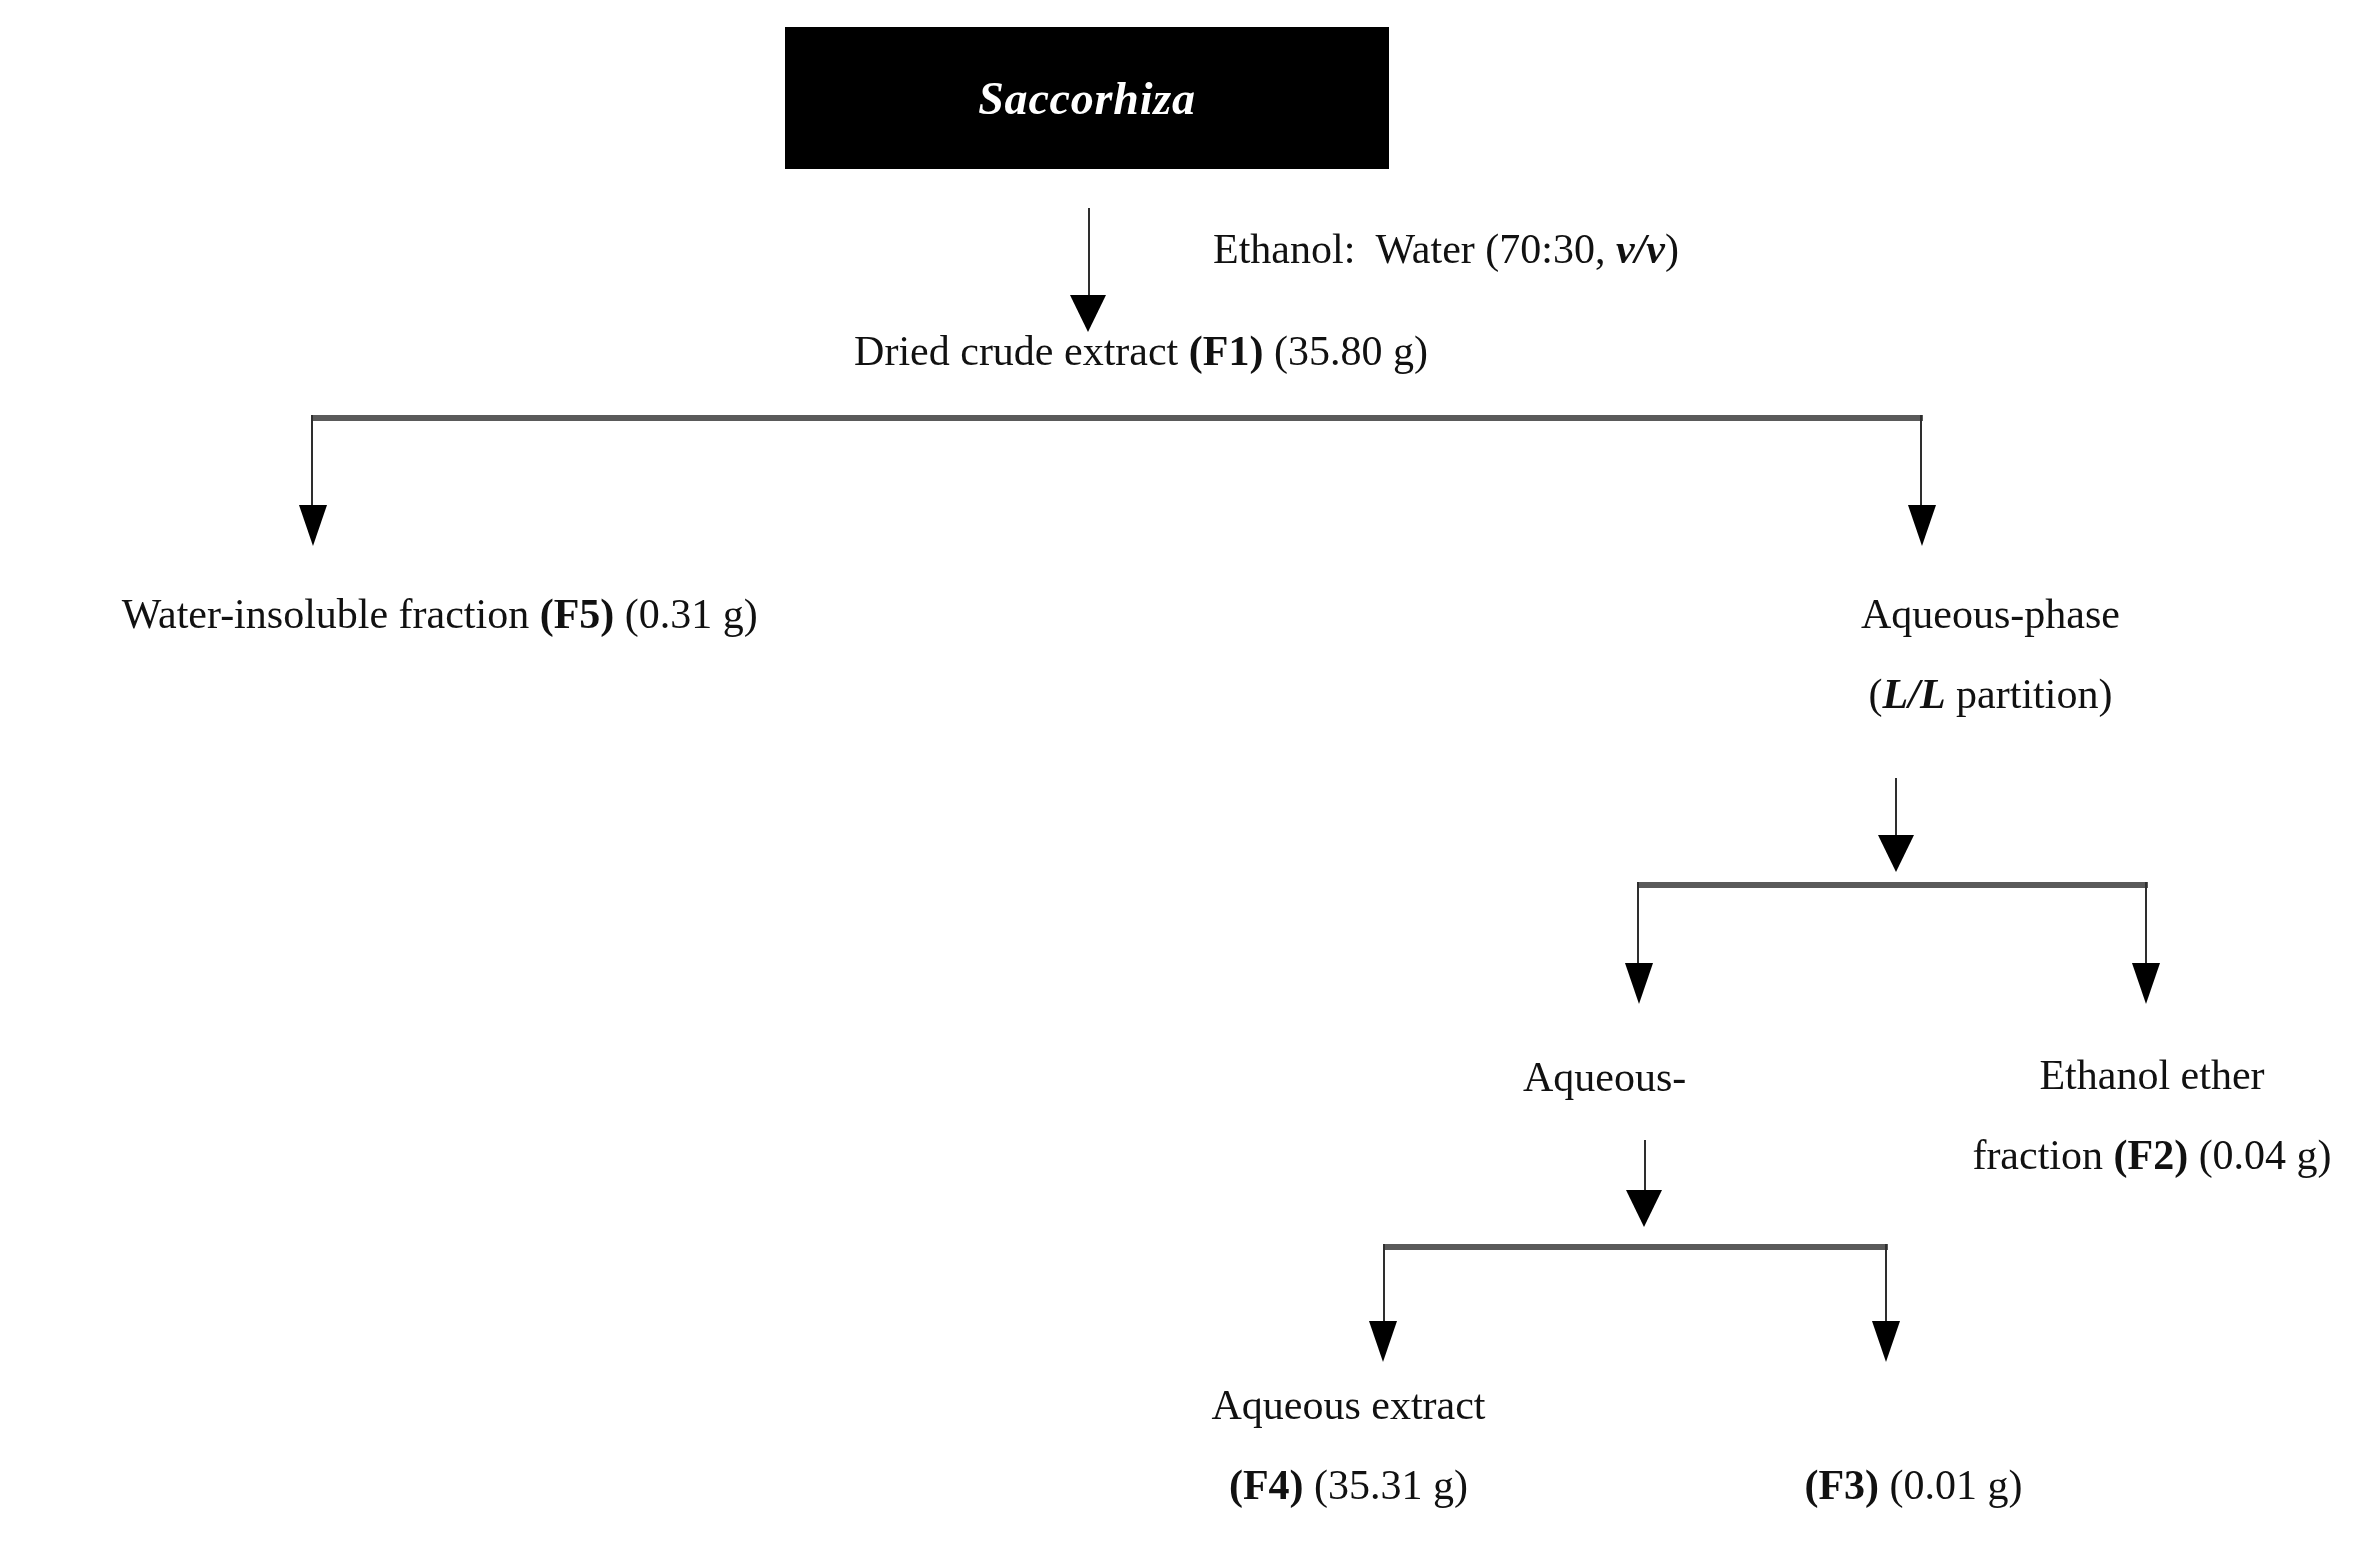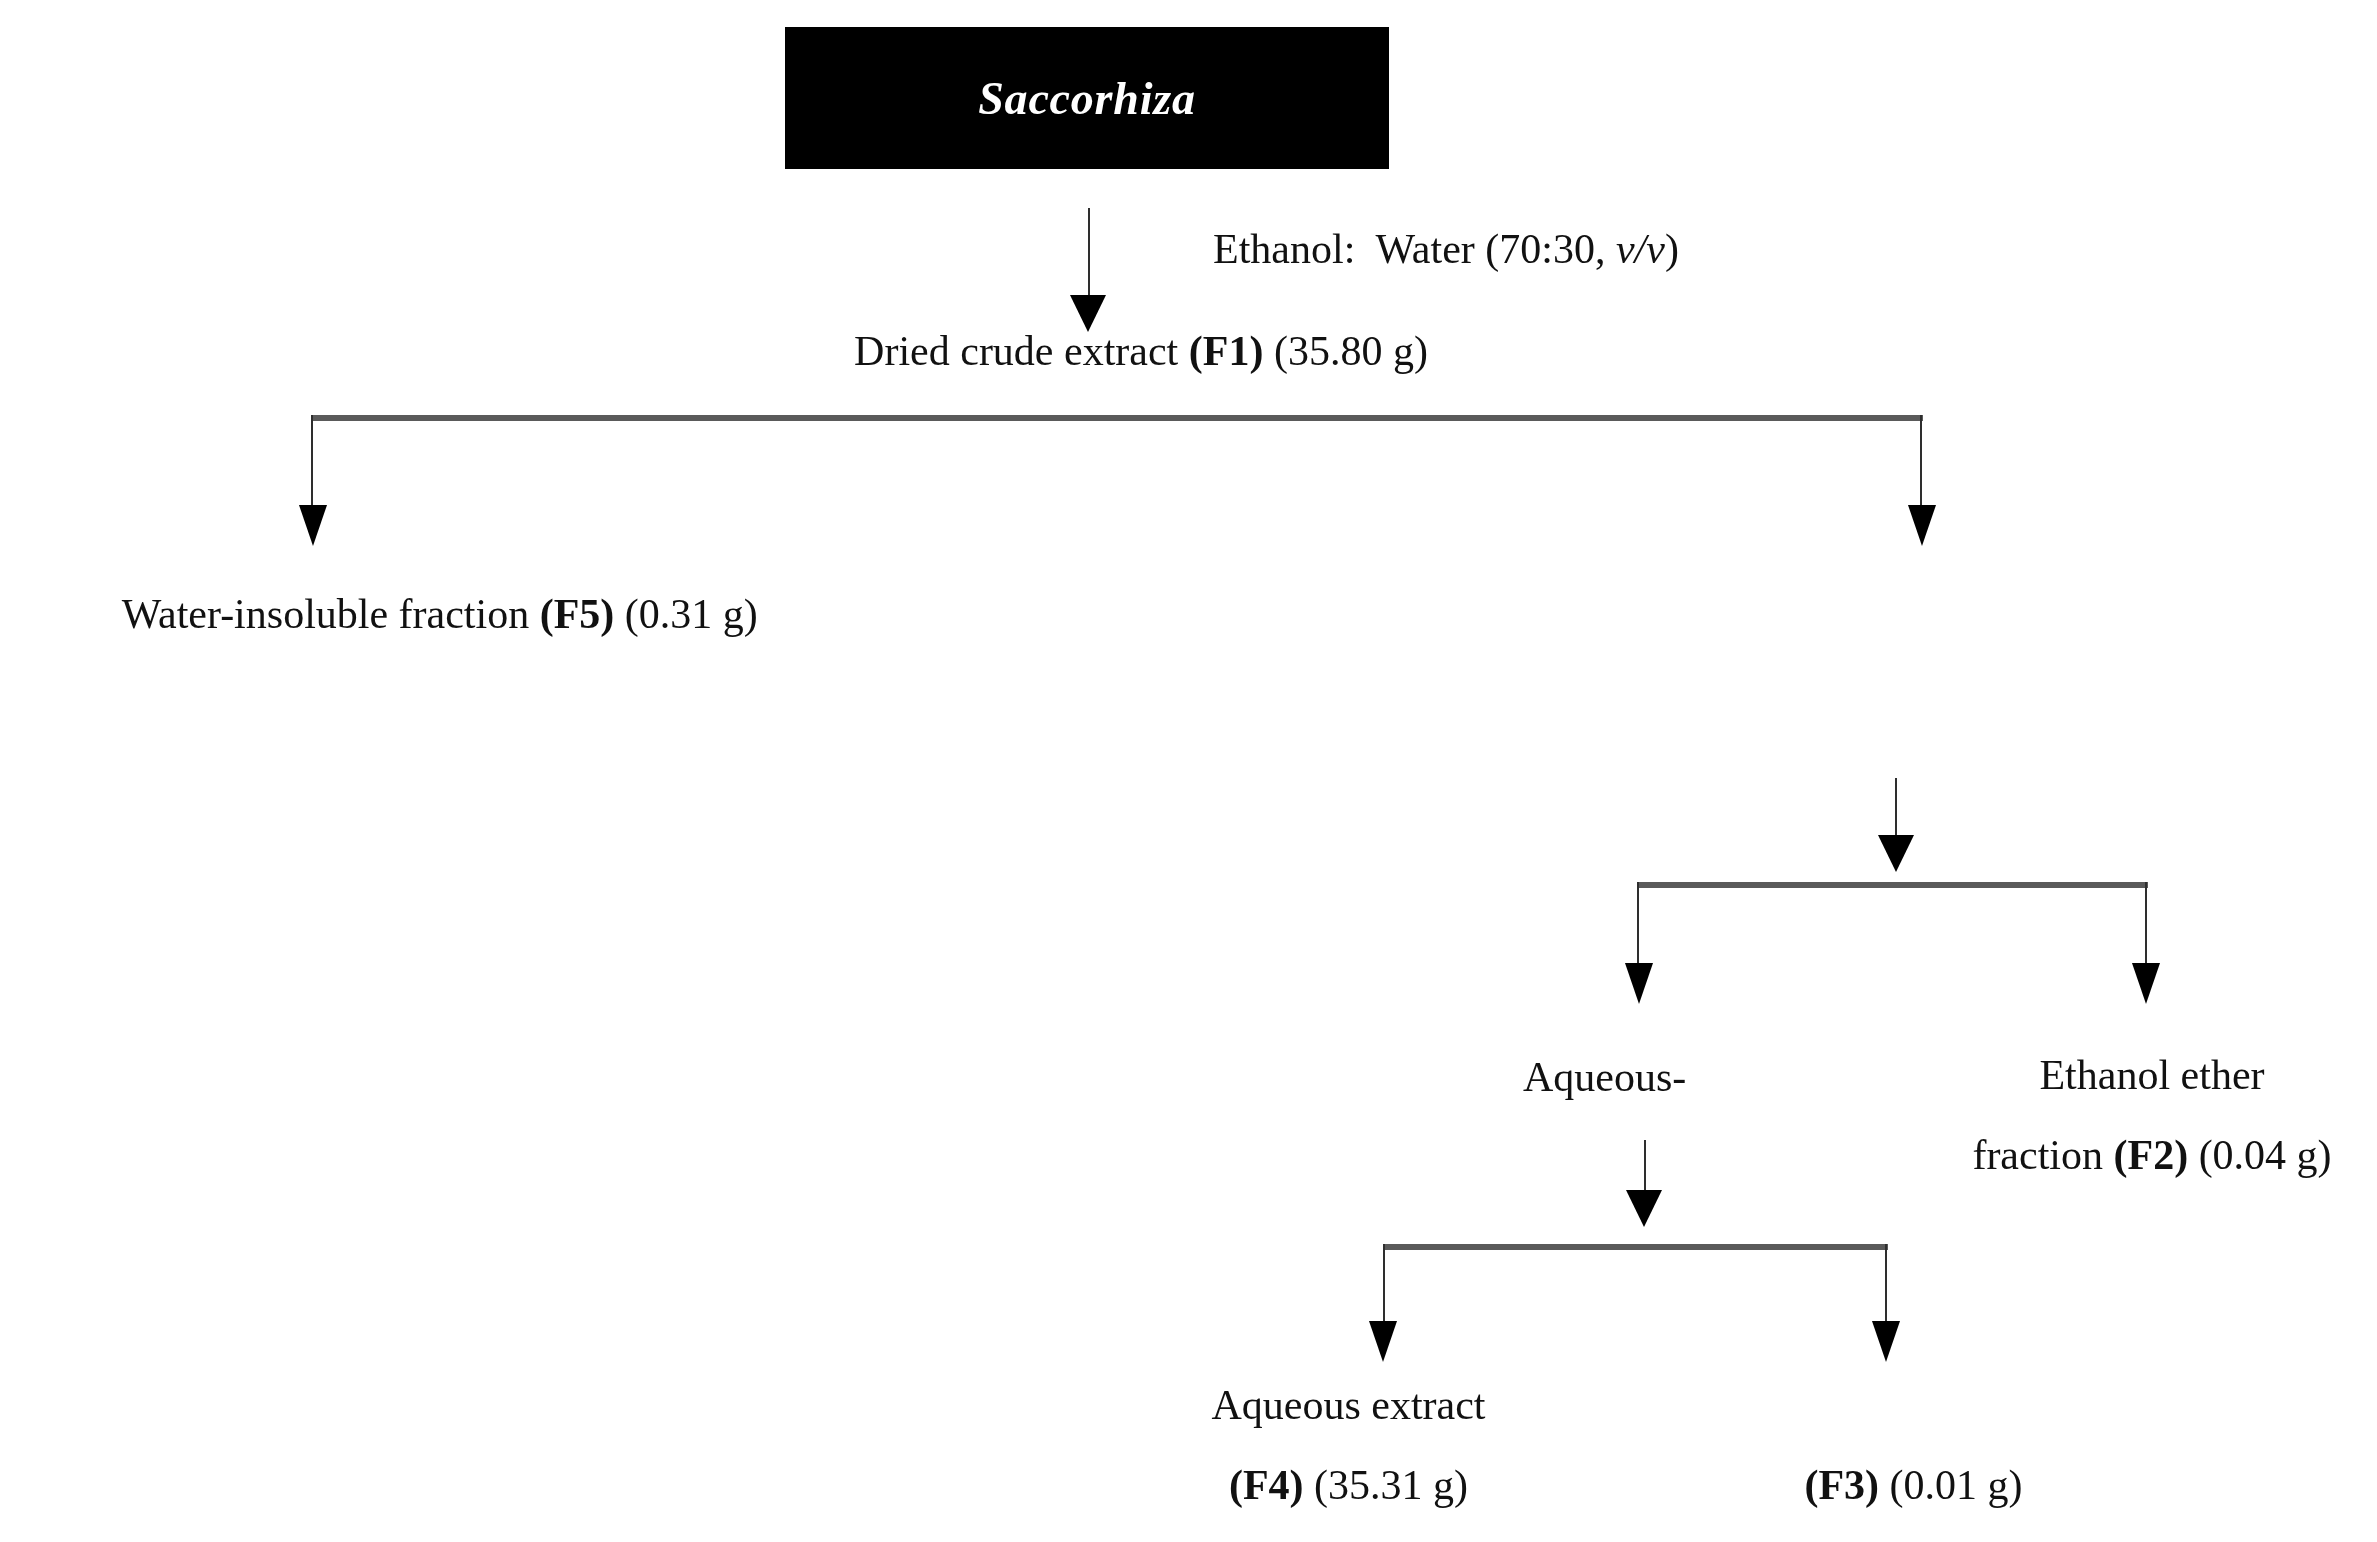--- a/index.html
+++ b/index.html
@@ -27,21 +27,21 @@
     letter-spacing: 0.8px;
   }
   .label {
     position: absolute;
     font-size: 42px;
     line-height: 1.9;
     white-space: nowrap;
   }
   .label.center { text-align: center; }
   .label b { font-weight: bold; }
-  .label i { font-style: italic; }
+  .label i { font-style: italic; font-weight: bold; }
   .solvent { white-space: pre; }
   .vline {
     position: absolute;
     width: 2.4px;
     background: #2e2e2e;
   }
   .hline {
     position: absolute;
     height: 5.7px;
     background: #5a5a5a;
@@ -77,20 +77,24 @@
   <div class="label center" style="left:734px; top:312px; width:814px;"><span>Dried crude extract </span><b>(F1)</b><span> (35.80 g)</span></div>
 
   <div class="hline" style="left:313px; top:415px; width:1610px;"></div>
   <div class="vline" style="left:311px; top:415px; height:91px;"></div>
   <div class="ahead" style="left:299px; top:505px;"></div>
   <div class="vline" style="left:1920px; top:415px; height:91px;"></div>
   <div class="ahead" style="left:1908px; top:505px;"></div>
 
   <div class="label center" style="left:9.8px; top:575px; width:860px;"><span>Water-insoluble fraction </span><b>(F5)</b><span> (0.31 g)</span></div>
 
+  <div class="label center" style="left:1787px; top:575px; width:407px; white-space:normal;">
+    <span>Aqueous-phase</span><br>
+    <span>(</span><i>L/L</i><span> partition)</span>
+  </div>
 
   <div class="vline" style="left:1895px; top:778px; height:61px;"></div>
   <div class="ahead big" style="left:1878px; top:835px;"></div>
 
   <div class="hline" style="left:1638px; top:882px; width:510px;"></div>
   <div class="vline" style="left:1637px; top:882px; height:83px;"></div>
   <div class="ahead" style="left:1625px; top:963px;"></div>
   <div class="vline" style="left:2145px; top:882px; height:83px;"></div>
   <div class="ahead" style="left:2132px; top:963px;"></div>
 

